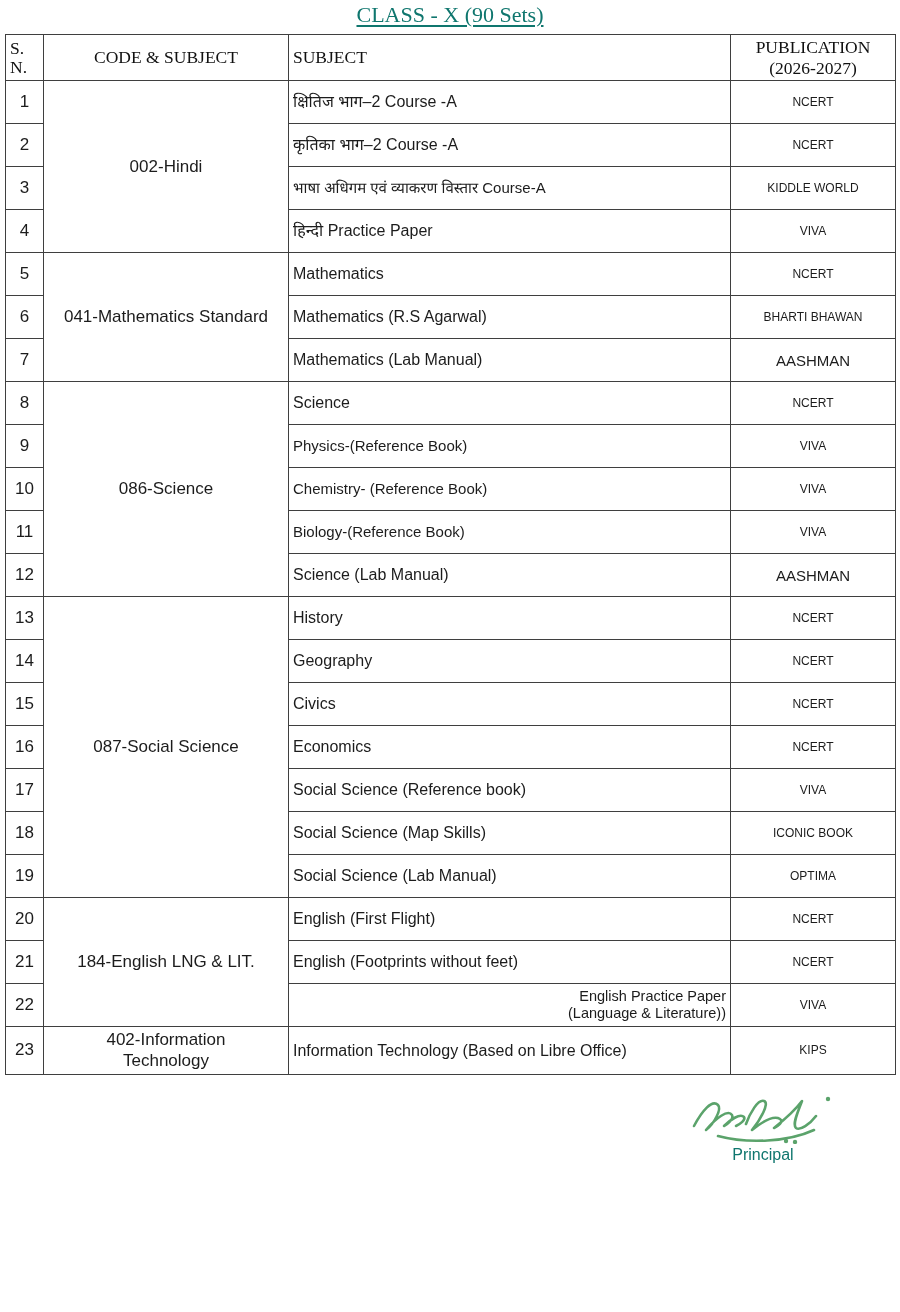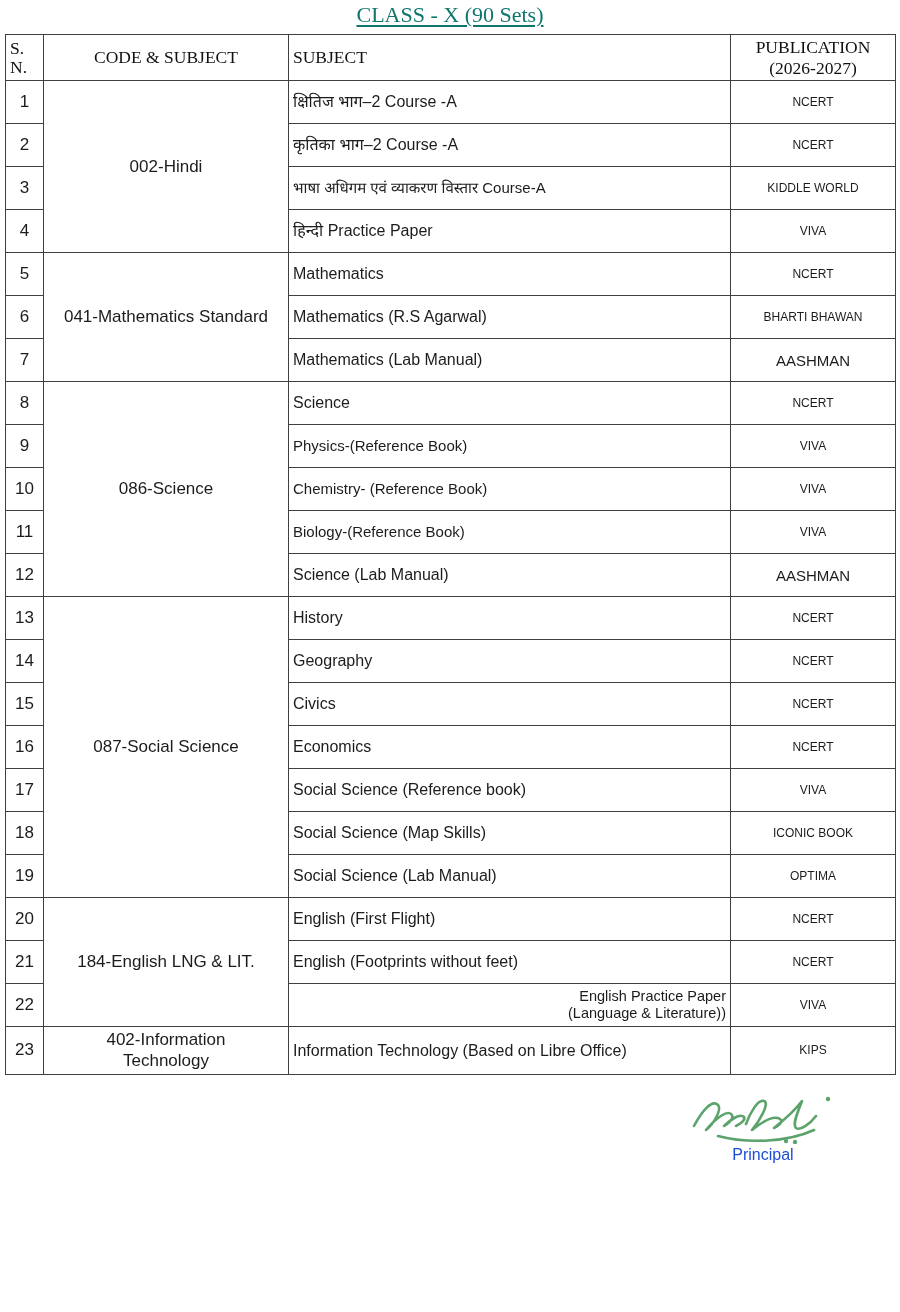--- a/index.html
+++ b/index.html
@@ -88,21 +88,21 @@
     top: 1090px;
     width: 190px;
     text-align: center;
   }
   .sig-scribble {
     display: block;
     margin: 0 auto;
   }
   .sig-label {
     font-size: 16px;
-    color: #1d4ed8;
+    color: #0f766e;
     margin-top: 2px;
   }
 </style>
 </head>
 <body>
 
 <div class="page">
 
   <div class="doc-title">CLASS - X (90 Sets)</div>
 

